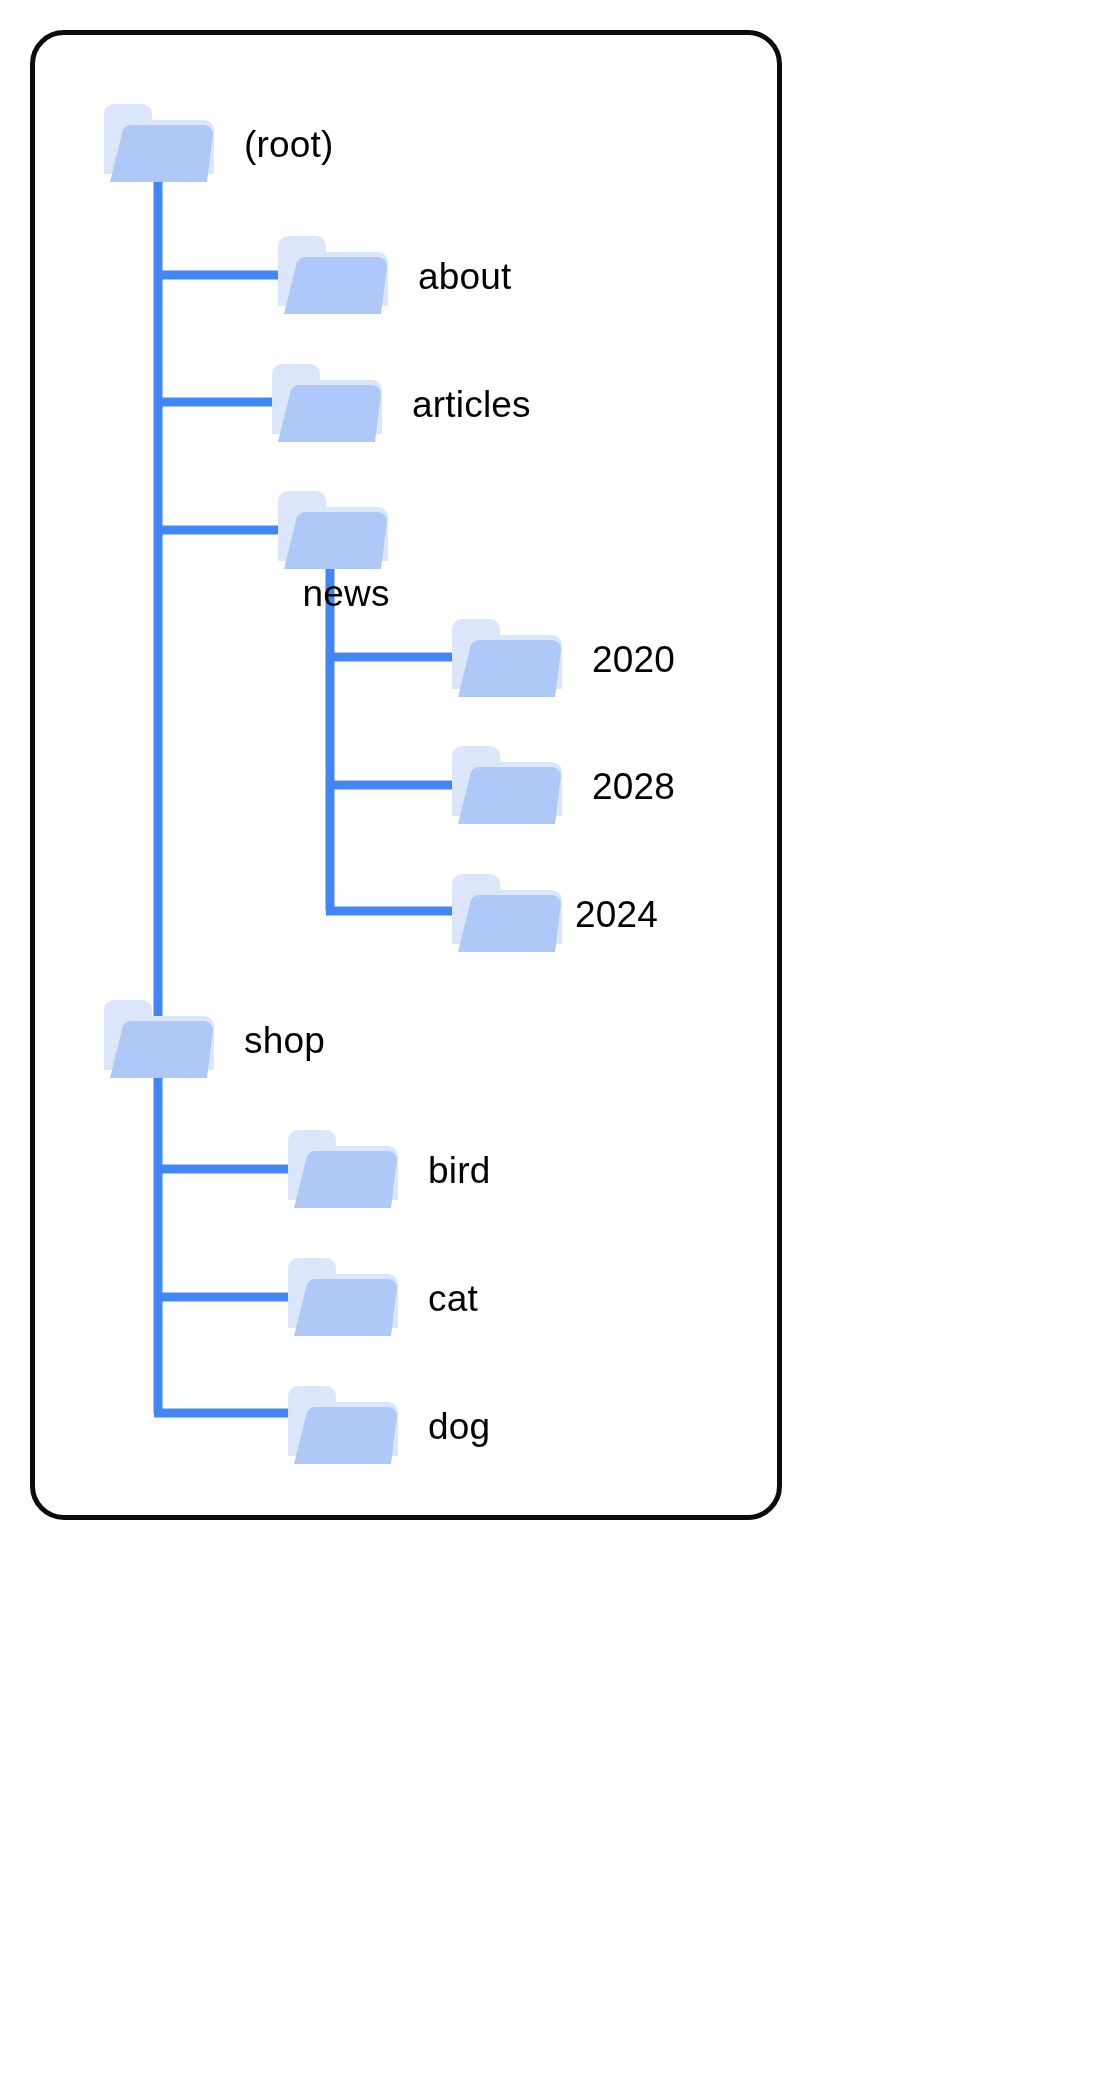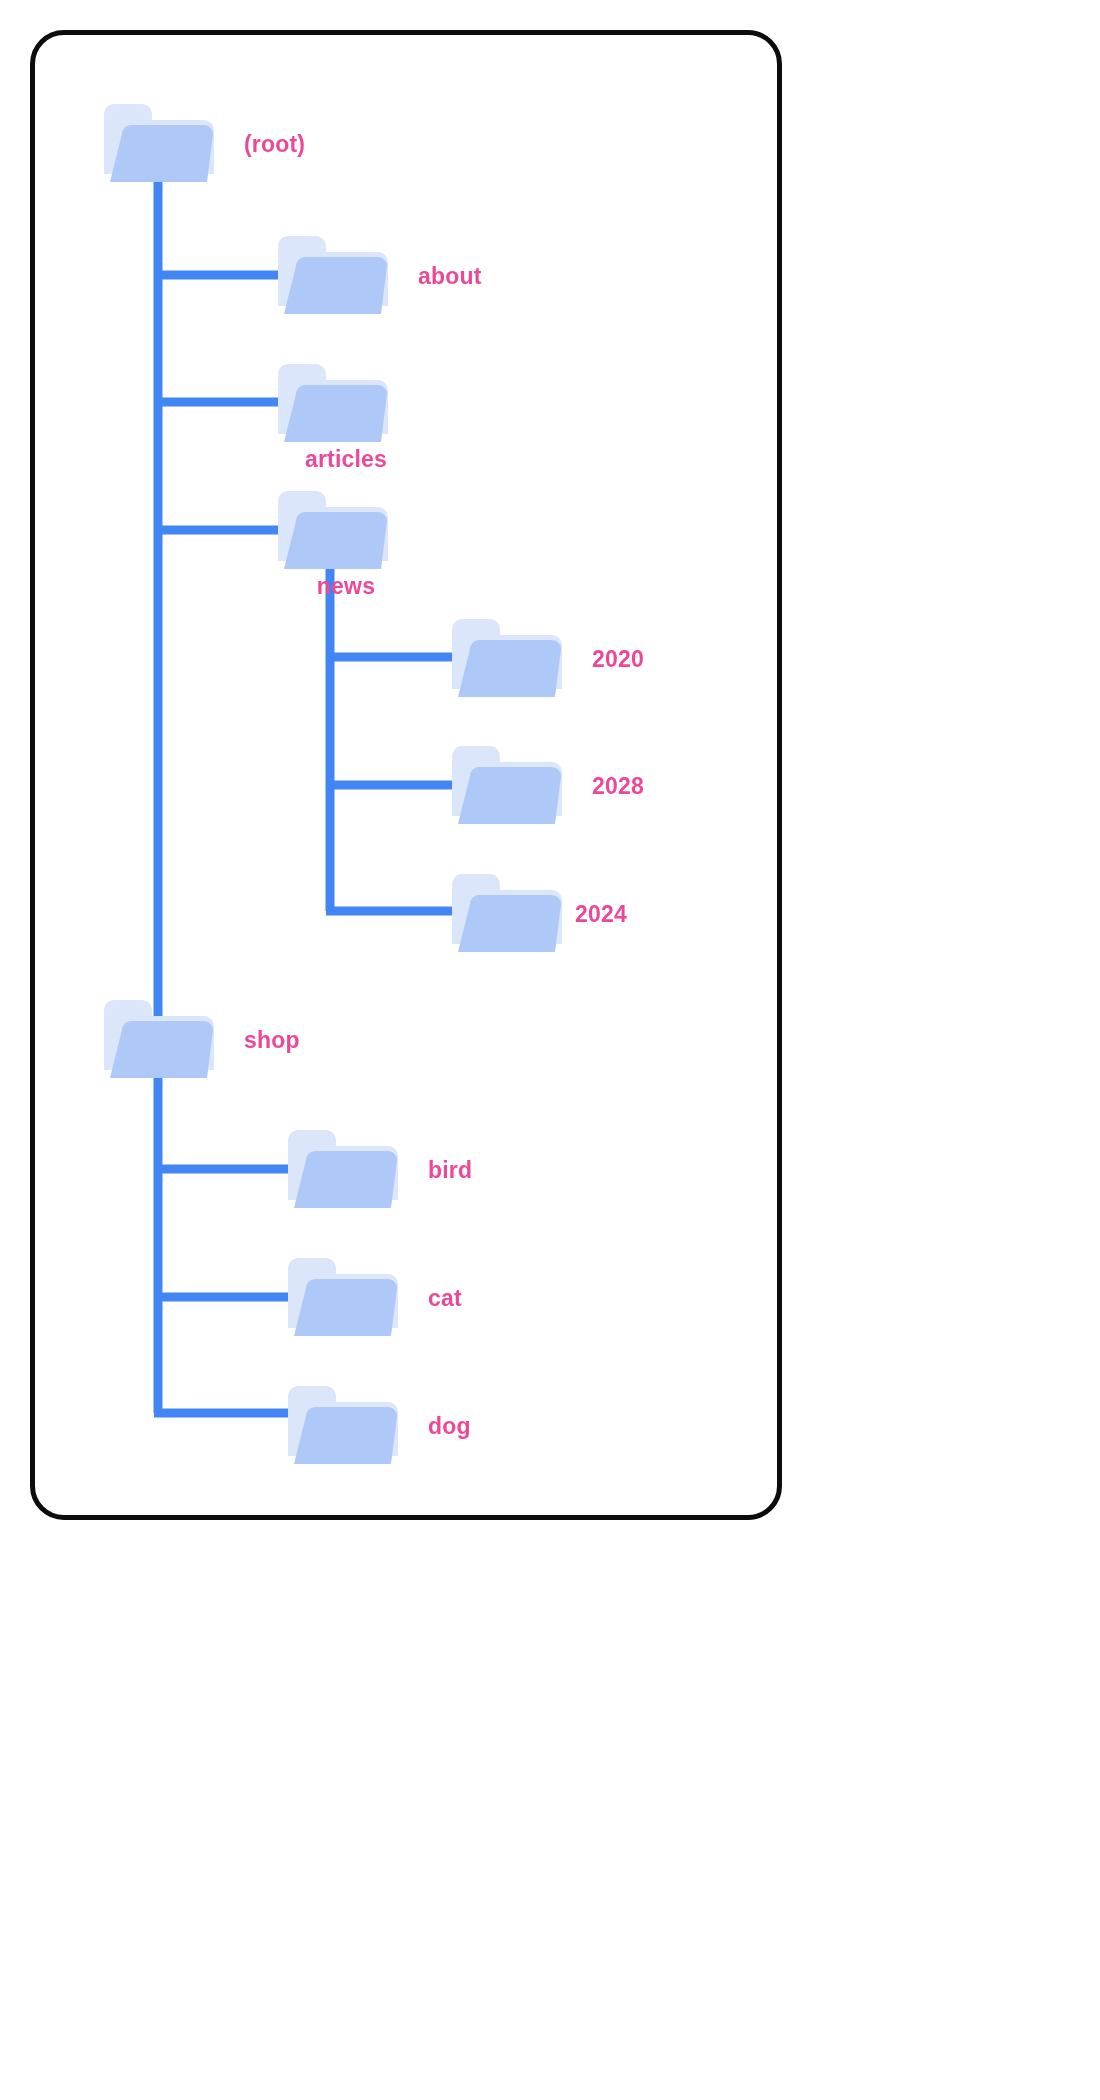--- a/index.html
+++ b/index.html
@@ -53,23 +53,23 @@
 
   
   .folder {
     position: relative;
     flex: 0 0 auto;
   }
   .folder svg { display: block; }
 
   
   .node-label {
-    color: #ec4899;
-    font-size: 23px;
-    font-weight: 700;
+    color: #000000;
+    font-size: 37px;
+    font-weight: 400;
     letter-spacing: 0.2px;
     white-space: nowrap;
     line-height: 1;
   }
 </style>
 </head>
 <body>
 
 <div id="stage">
 
@@ -111,21 +111,21 @@
     <span class="folder">
       <svg width="120" height="88" viewBox="0 0 120 88">
         <path d="M4 14 a10 10 0 0 1 10 -10 h28 a10 10 0 0 1 10 10 v8 h-48z" fill="#DBE6FA"></path>
         <path d="M4 20 h100 a10 10 0 0 1 10 10 v44 h-110z" fill="#DBE6FA"></path>
         <path d="M22 34 a9 9 0 0 1 9 -9 h73 a9 9 0 0 1 9 9 l-6 48 h-97z" fill="#AEC8F7"></path>
       </svg>
     </span>
     <span class="node-label" style="margin-left:24px;">about</span>
   </div>
 
-  <div class="node" style="left:274px; top:360px;flex-direction:column;">
+  <div class="node" style="left:268px; top:360px;">
     <span class="folder">
       <svg width="120" height="88" viewBox="0 0 120 88">
         <path d="M4 14 a10 10 0 0 1 10 -10 h28 a10 10 0 0 1 10 10 v8 h-48z" fill="#DBE6FA"></path>
         <path d="M4 20 h100 a10 10 0 0 1 10 10 v44 h-110z" fill="#DBE6FA"></path>
         <path d="M22 34 a9 9 0 0 1 9 -9 h73 a9 9 0 0 1 9 9 l-6 48 h-97z" fill="#AEC8F7"></path>
       </svg>
     </span>
     <span class="node-label" style="margin-left:24px;">articles</span>
   </div>
 

